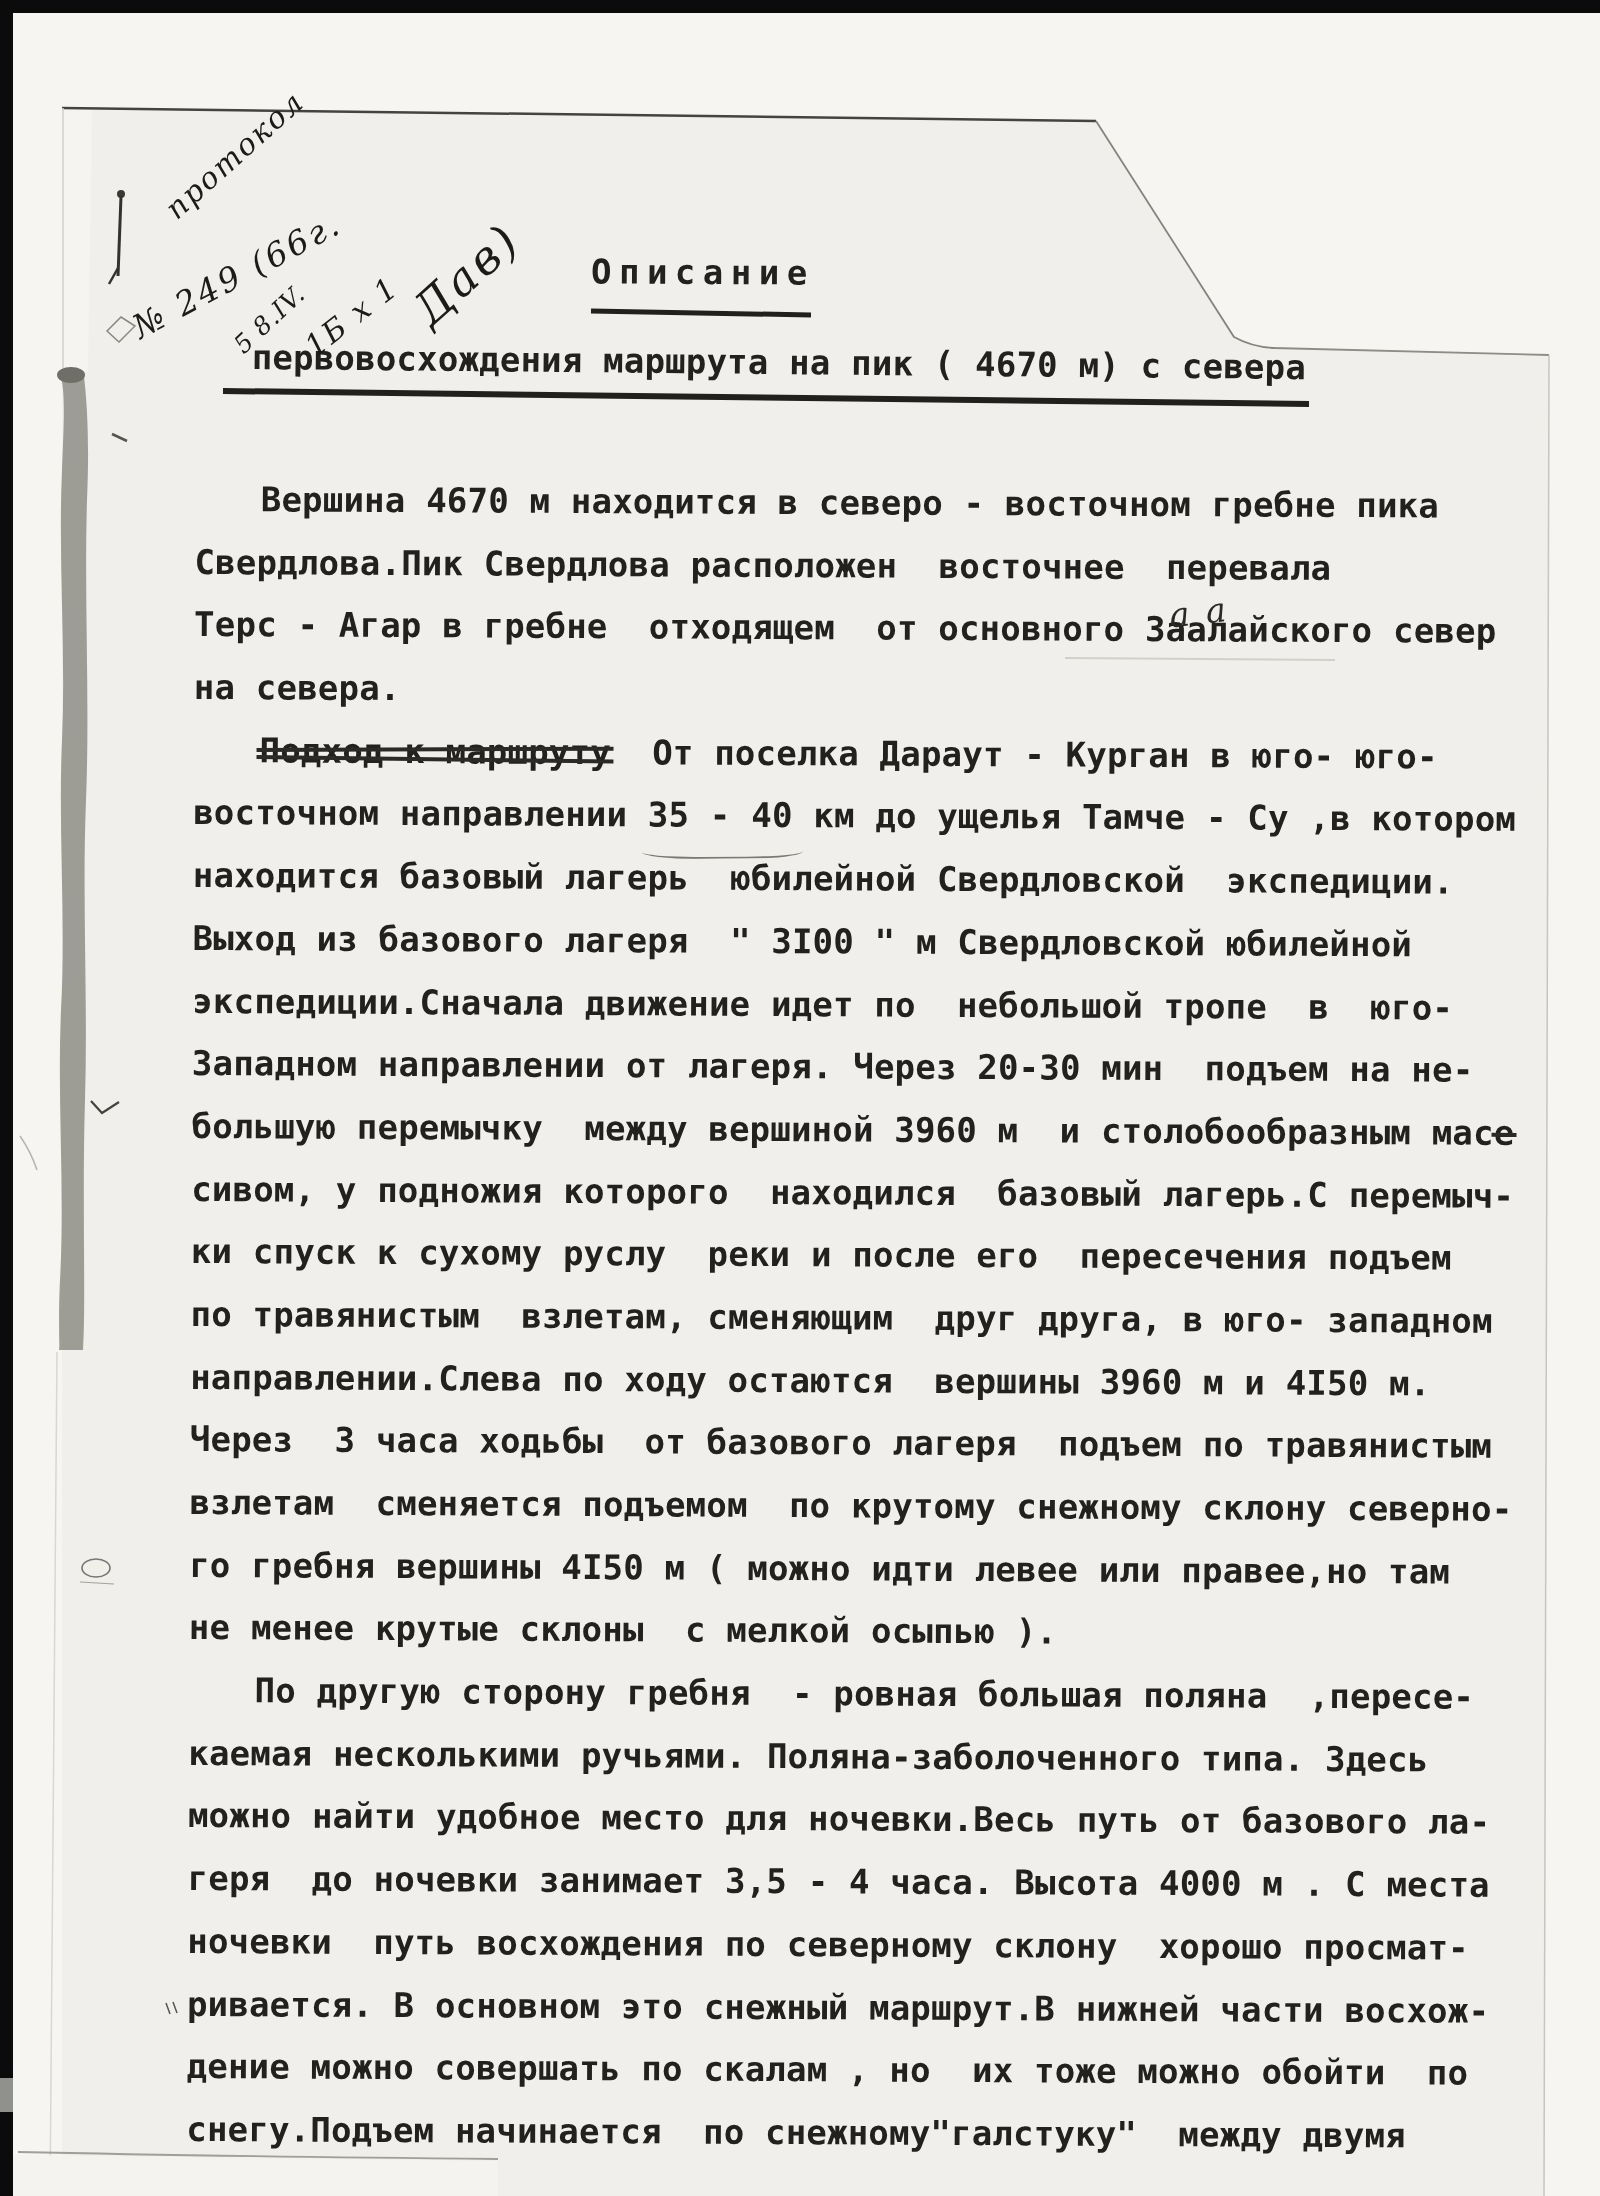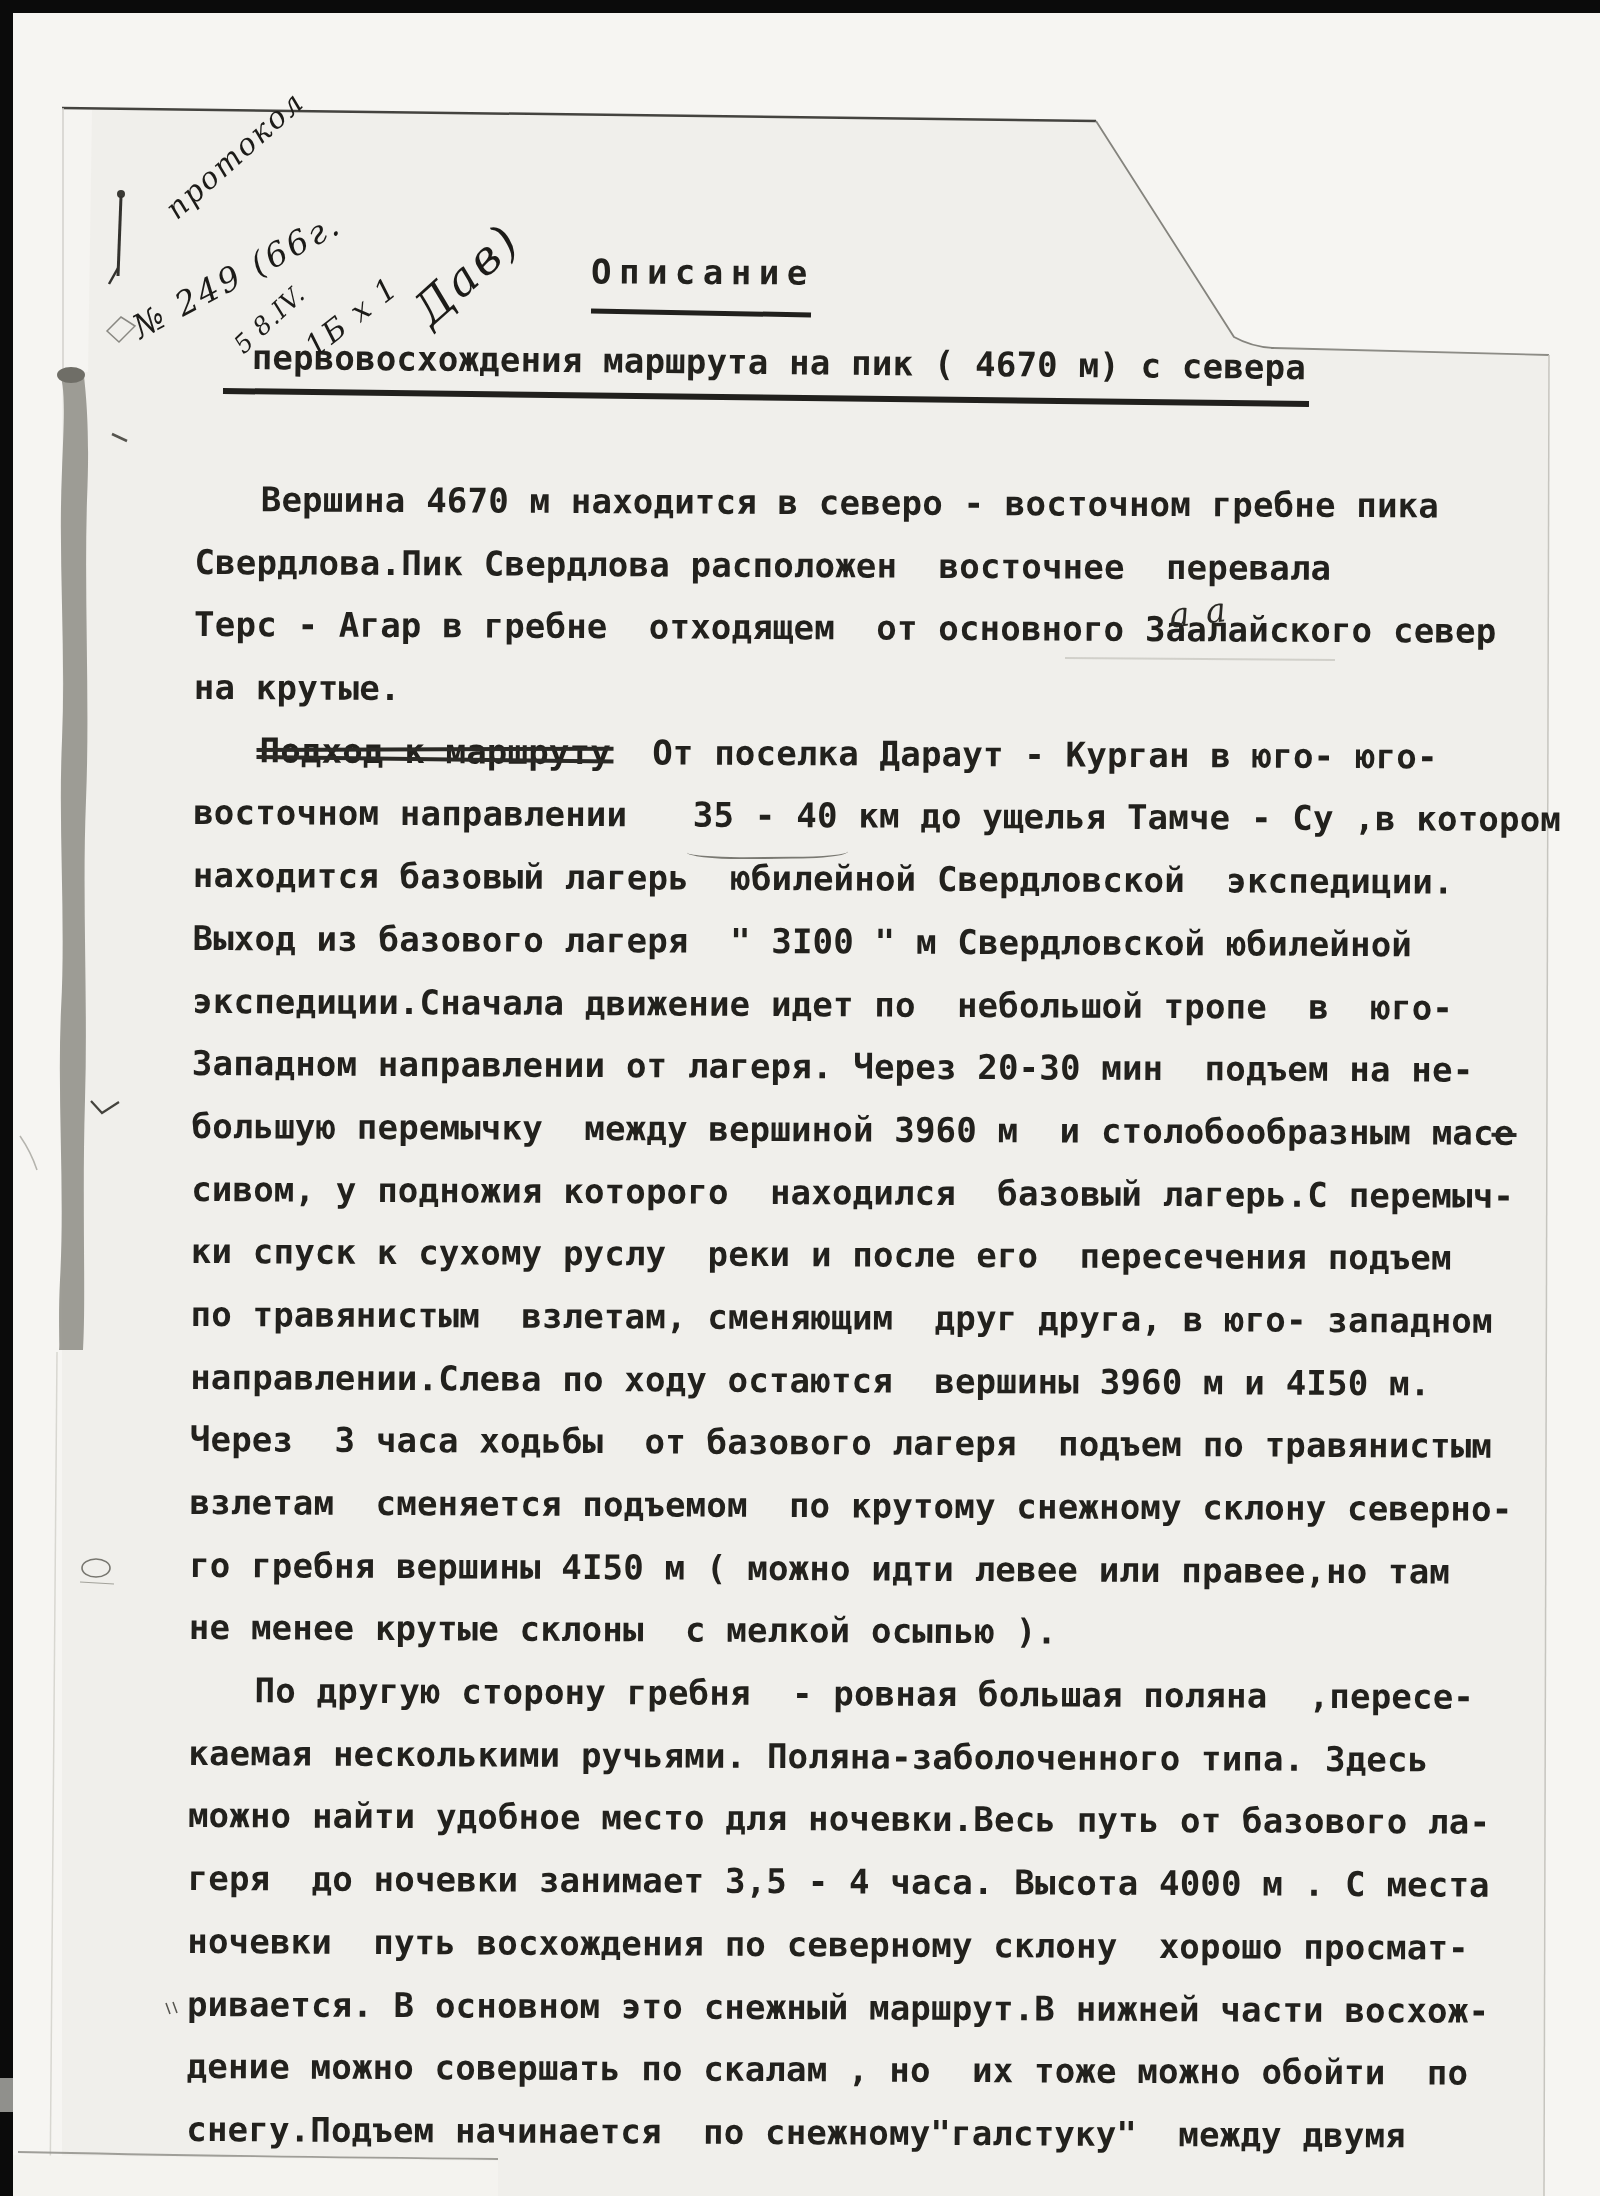--- a/index.html
+++ b/index.html
@@ -50,21 +50,21 @@
   .struck::after{top:60%;transform:rotate(.4deg);}
 
   
   .xout{position:relative;display:inline-block;}
   .xout::before{
     content:"";position:absolute;left:-2px;right:-2px;top:50%;height:3.5px;
     background:#2b2a26;
   }
 
   
-  .handline{position:relative;display:inline-block;margin-left:45px;}
+  .handline{position:relative;display:inline-block;}
   .handline::after{
     content:"";position:absolute;left:-6px;right:-10px;bottom:-12px;height:12px;
     border-bottom:2.5px solid #6e6d66;border-radius:50% / 10px;
     transform:rotate(-.6deg);opacity:.9;
   }
 
   
   .corr{position:relative;display:inline-block;}
   .corr .overlay-hand{
     position:absolute;left:24px;top:-18px;
@@ -142,21 +142,21 @@
     <span class="hw hw4">1Б х 1</span>
     <span class="hw hw5">Дав)</span>
 
     <div class="doc-title">Описание</div>
     <div class="doc-subtitle">первовосхождения маршрута на пик ( 4670 м) с севера</div>
 
     <div class="body-text">
         <div class="bline indent"><span>Вершина 4670 м находится в северо - восточном гребне пика</span></div>
         <div class="bline"><span>Свердлова.Пик Свердлова расположен  восточнее  перевала</span></div>
         <div class="bline"><span>Терс - Агар в гребне  отходящем  от основного </span><span class="corr">Заалайского<span class="overlay-hand">аа</span></span><span> север</span></div>
-        <div class="bline"><span>на крутые.</span></div>
+        <div class="bline"><span>на севера.</span></div>
         <div class="bline indent"><span class="struck">Подход к маршруту</span><span>  От поселка Дараут - Курган в юго- юго-</span></div>
         <div class="bline"><span>восточном направлении </span><span class="handline">35 - 40</span><span> км до ущелья Тамче - Су ,в котором</span></div>
         <div class="bline"><span>находится базовый лагерь  юбилейной Свердловской  экспедиции.</span></div>
         <div class="bline"><span>Выход из базового лагеря  " 3I00 " м Свердловской юбилейной</span></div>
         <div class="bline"><span>экспедиции.Сначала движение идет по  небольшой тропе  в  юго-</span></div>
         <div class="bline"><span>Западном направлении от лагеря. Через 20-30 мин  подъем на не-</span></div>
         <div class="bline"><span>большую перемычку  между вершиной 3960 м  и столобообразным мас</span><span class="xout">е</span></div>
         <div class="bline"><span>сивом, у подножия которого  находился  базовый лагерь.С перемыч-</span></div>
         <div class="bline"><span>ки спуск к сухому руслу  реки и после его  пересечения подъем</span></div>
         <div class="bline"><span>по травянистым  взлетам, сменяющим  друг друга, в юго- западном</span></div>

